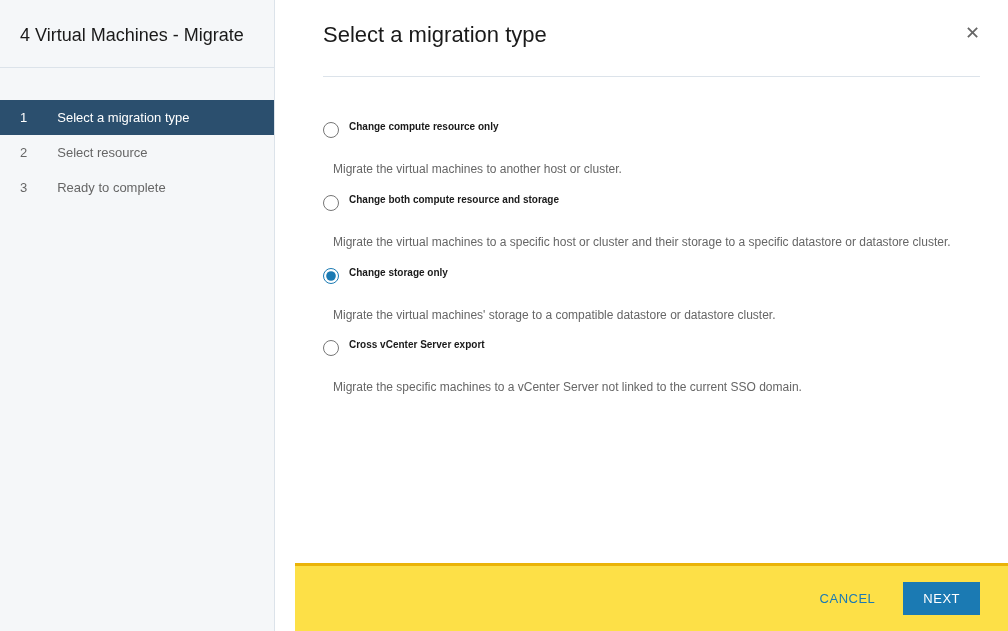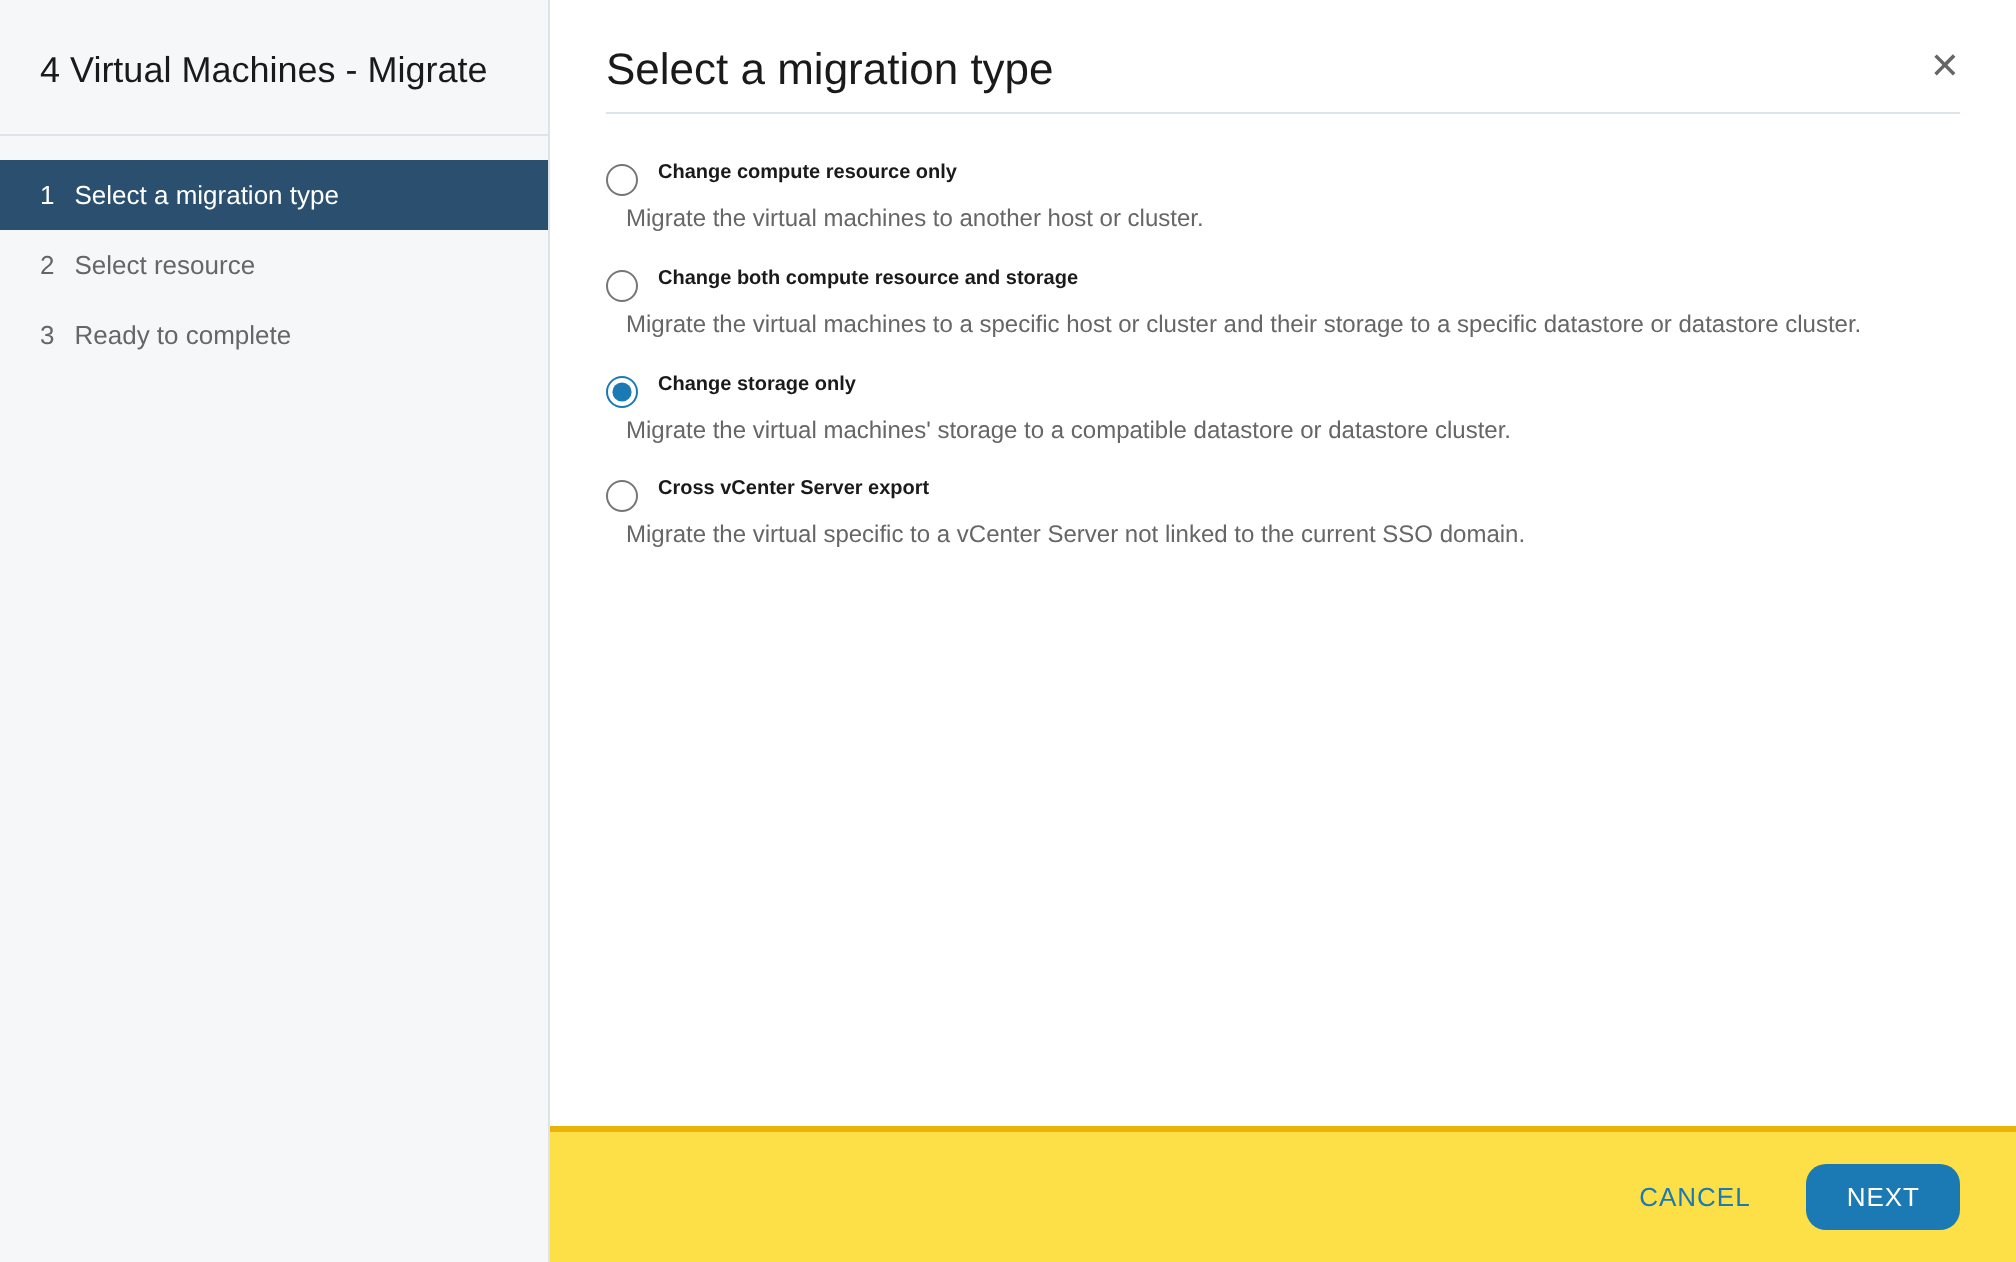--- a/index.html
+++ b/index.html
@@ -1,18 +1,19 @@
 <!DOCTYPE html>
 <html><head>
   <meta charset="utf-8">
   <style>
     * {
       box-sizing: border-box;
       margin: 0;
       padding: 0;
+      gap: 20px;
     }
 
     body {
       font-family: -apple-system, BlinkMacSystemFont, 'Segoe UI', Arial, sans-serif;
       background: #e8edf2;
       display: flex;
       align-items: center;
       justify-content: center;
       width: 1008px;
       height: 631px;
@@ -191,21 +192,21 @@
     .btn-next {
       background: #1b7ab3;
       border: none;
       color: white;
       font-size: 13px;
       font-weight: 500;
       cursor: pointer;
       padding: 9px 20px;
       text-transform: uppercase;
       letter-spacing: 0.5px;
-      border-radius: 10px;
+      border-radius: 0;
     }
 
     .divider {
       height: 1px;
       background: #dce3ea;
       margin: 0 28px 16px 28px;
     }
   </style>
 </head>
 <body>
@@ -261,21 +262,21 @@
               <input type="radio" class="radio-input" name="migration-type" id="opt-storage" checked="" style="">
               <label class="option-label-text" for="opt-storage">Change storage only</label>
             </div>
             <p class="option-description">Migrate the virtual machines' storage to a compatible datastore or datastore cluster.</p>
           </div>
           <div class="option-item">
             <div class="option-row">
               <input type="radio" class="radio-input" name="migration-type" id="opt-vcenter" style="">
               <label class="option-label-text" for="opt-vcenter">Cross vCenter Server export</label>
             </div>
-            <p class="option-description">Migrate the virtual specific to a vCenter Server not linked to the current SSO domain.</p>
+            <p class="option-description">Migrate the specific machines to a vCenter Server not linked to the current SSO domain.</p>
           </div>
         </div>
     </div>
 
     <div class="dialog-footer">
       <button class="btn-cancel">CANCEL</button>
       <button class="btn-next">NEXT</button>
     </div>
   </div>
 </div>

